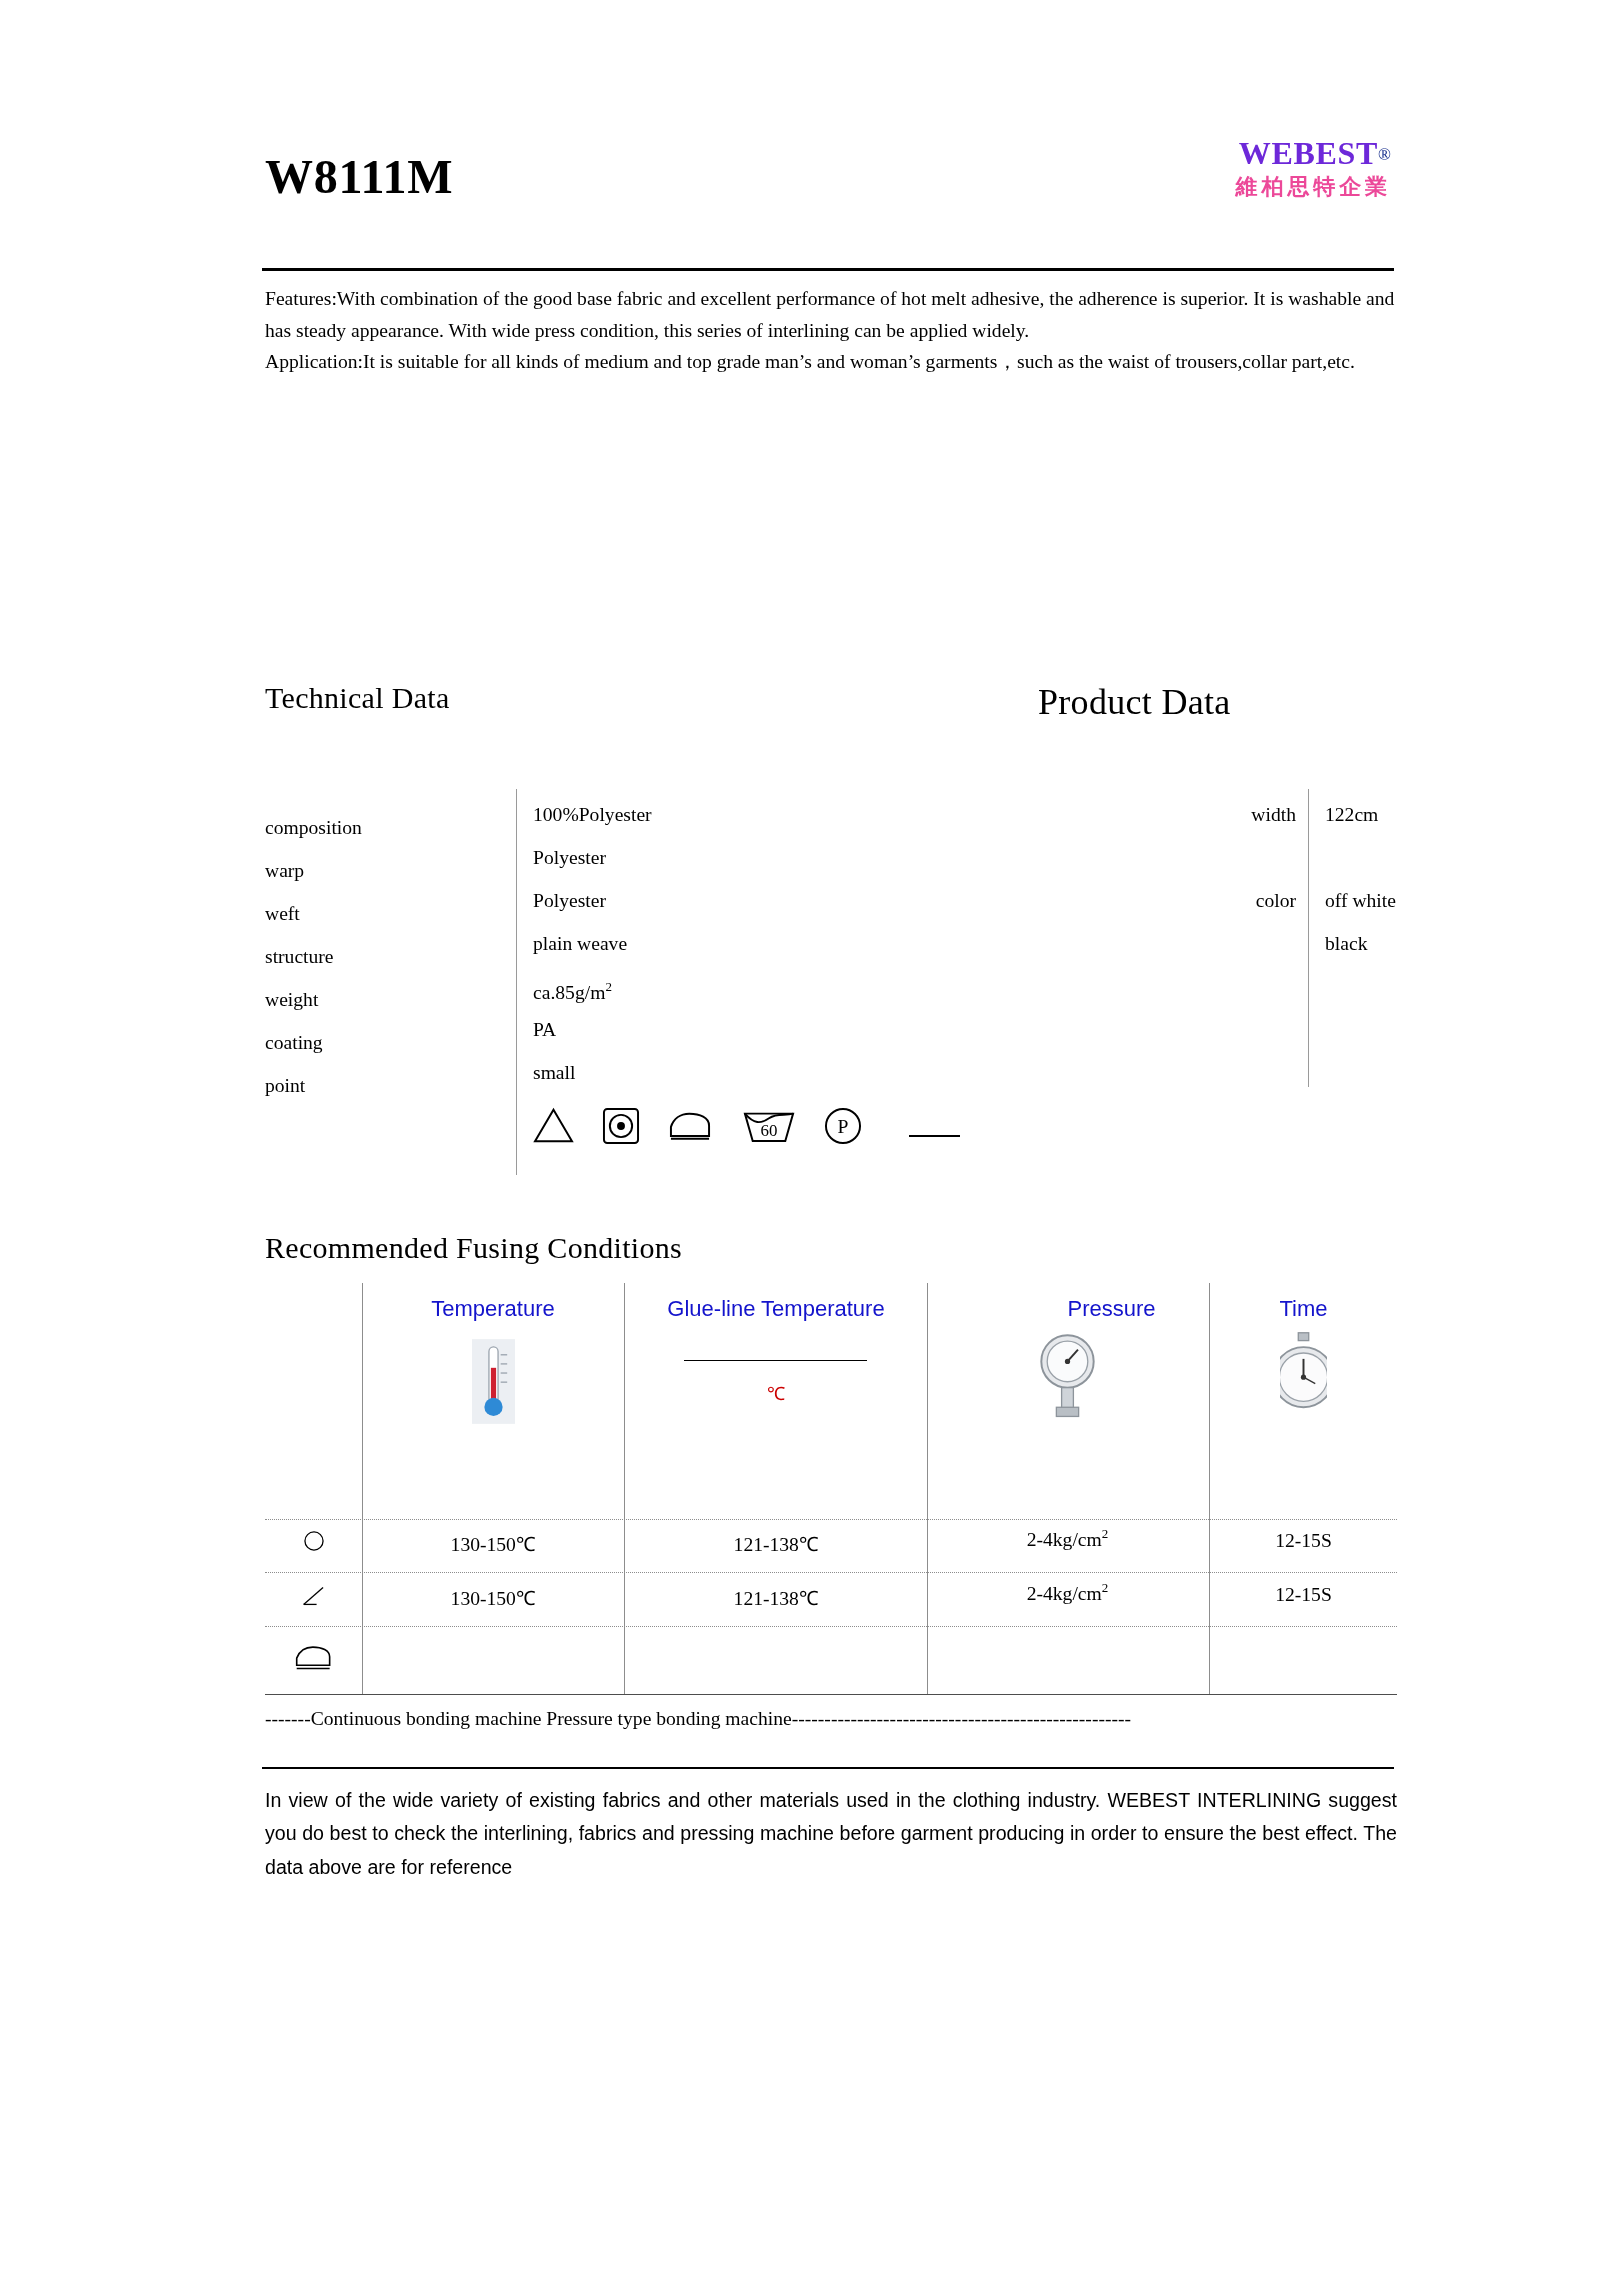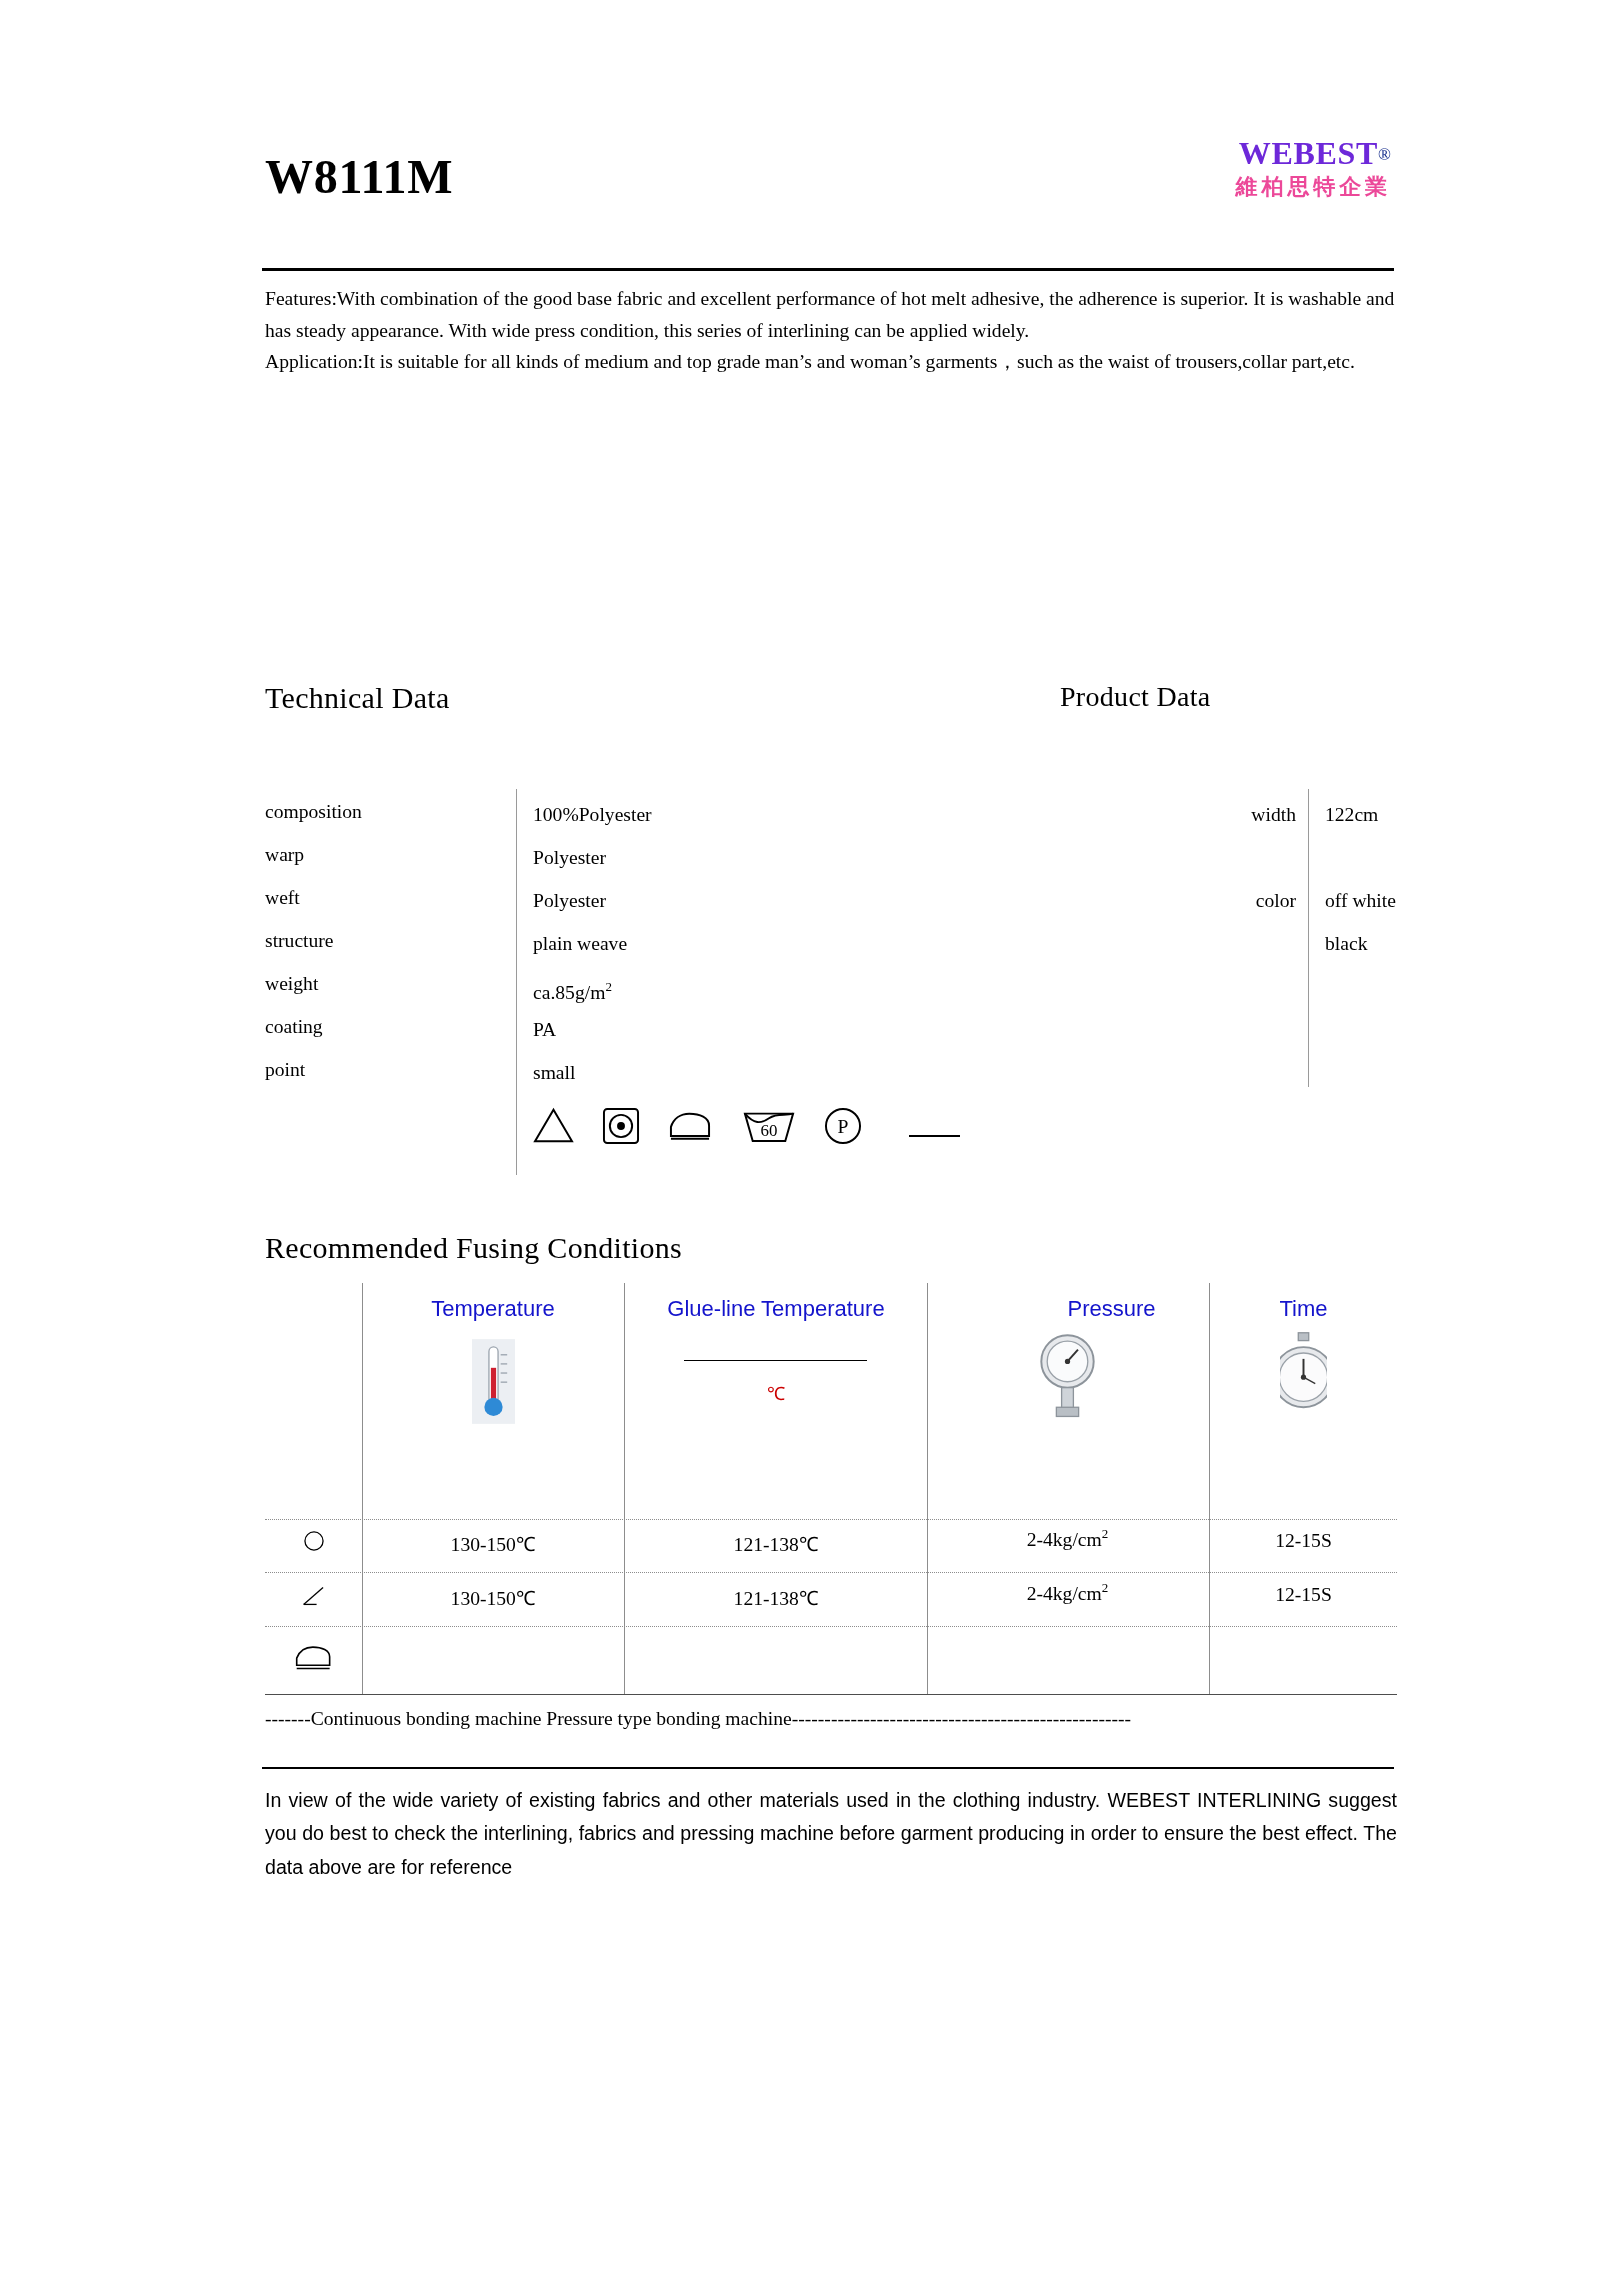--- a/index.html
+++ b/index.html
@@ -95,23 +95,23 @@
   
   .sec-technical {
     position: absolute;
     left: 265px;
     top: 681px;
     font-size: 30px;
     letter-spacing: 0.3px;
   }
   .sec-product {
     position: absolute;
-    left: 1060px;
+    left: 1038px;
     top: 681px;
-    font-size: 28px;
+    font-size: 36px;
     letter-spacing: 0.3px;
     text-align: right;
   }
 
   
   .data-area {
     position: absolute;
     left: 265px;
     top: 789px;
     width: 1132px;
@@ -122,21 +122,21 @@
     top: 0;
     width: 1.3px;
     background: #9a9a9a;
   }
   .vline.v1 { left: 251px; height: 386px; }
   .vline.v2 { left: 1043px; height: 298px; }
 
   .tech-rows {
     position: absolute;
     left: 0;
-    top: 1px;
+    top: 17px;
     width: 251px;
   }
   .val-rows {
     position: absolute;
     left: 268px;
     top: 3.9px;
     width: 458px;
   }
   .row {
     height: 43px;

